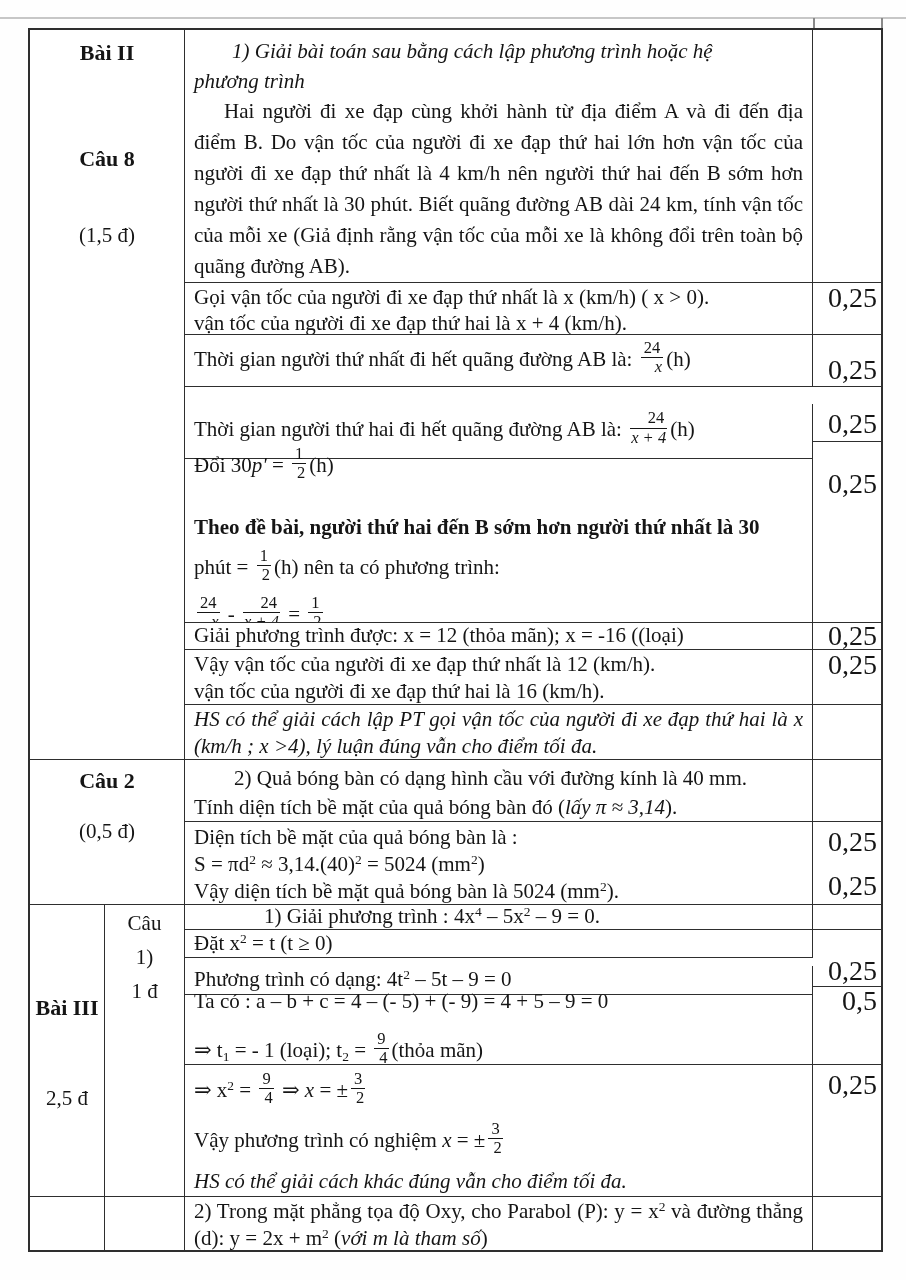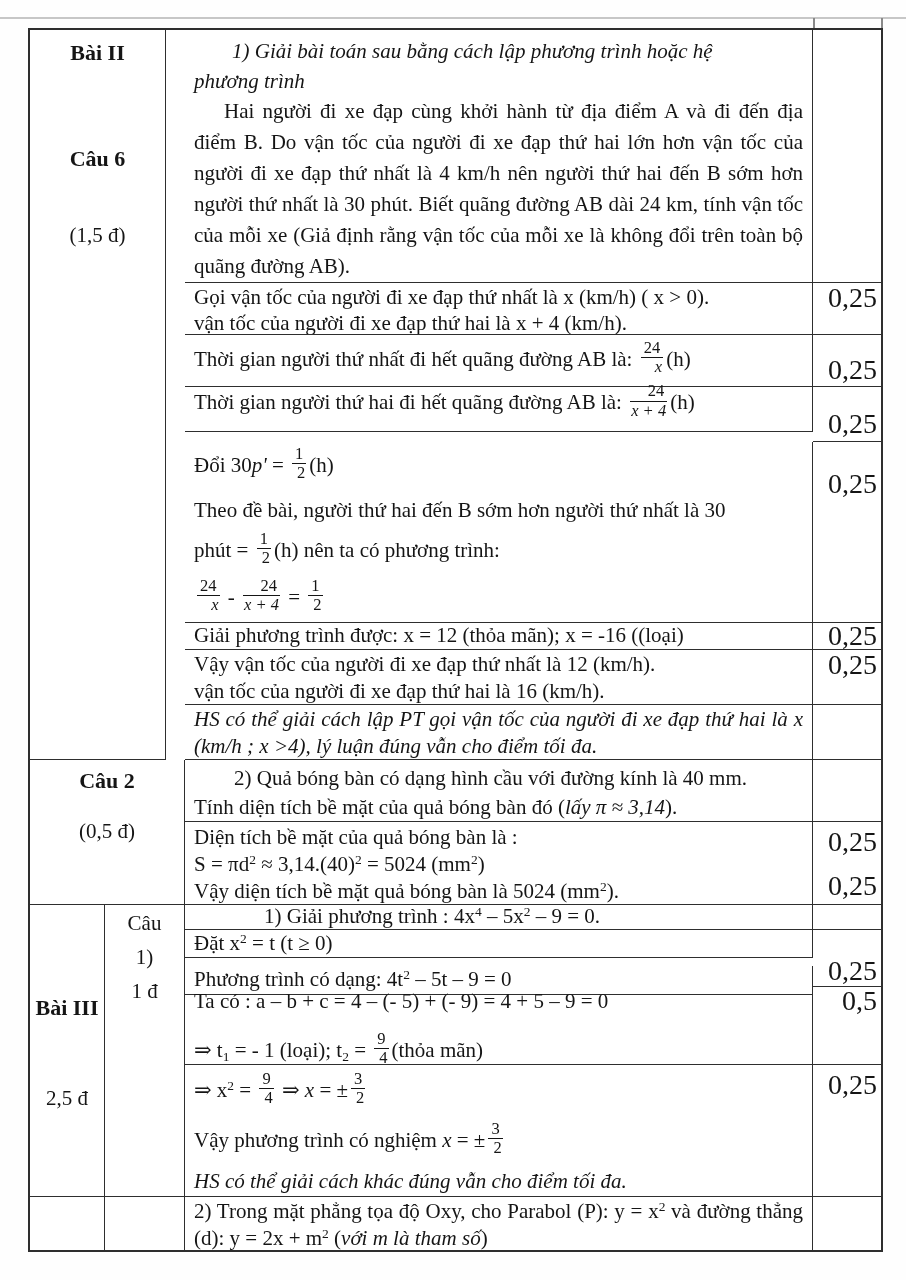--- a/index.html
+++ b/index.html
@@ -42,23 +42,23 @@
   .pval{text-align:right;font-size:28px;line-height:24px;}
 </style>
 </head>
 <body>
 
 <div id="doc">
   <div class="photo-topline"></div>
   <div class="stub" style="left:813px;"></div>
   <div class="stub" style="left:881px;"></div>
   <div class="tbl">
-      <div class="cell stack" style="left: 0px; top: 0px; width: 136px; height: 730px; padding: 0px;">
+      <div class="cell stack" style="left: 0px; top: 0px; width: 155px; height: 730px; padding: 0px;">
         <div class="stline bd" style="top: 10px;">Bài II</div>
-        <div class="stline bd" style="top: 116px;">Câu 6</div>
+        <div class="stline bd" style="top: 116px;">Câu 8</div>
         <div class="stline" style="top: 192px;">(1,5 đ)</div>
       </div>
       <div class="cell" style="left: 155px; top: 0px; width: 628px; height: 253px; padding-top: 6px;">
         <div class="blk it" style="line-height: 30px; text-indent: 38px;"><span>1) Giải bài toán sau bằng cách lập phương trình hoặc hệ</span></div>
         <div class="blk it" style="line-height: 30px;"><span>phương trình</span></div>
         <div class="blk jf" style="line-height: 31px; text-indent: 30px;"><span>Hai người đi xe đạp cùng khởi hành từ địa điểm A và đi đến địa điểm B. Do vận tốc của người đi xe đạp thứ hai lớn hơn vận tốc của người đi xe đạp thứ nhất là 4 km/h nên người thứ hai đến B sớm hơn người thứ nhất là 30 phút. Biết quãng đường AB dài 24 km, tính vận tốc của mỗi xe (Giả định rằng vận tốc của mỗi xe là không đổi trên toàn bộ quãng đường AB).</span></div>
       </div>
       <div class="cell nr pts" style="left: 783px; top: 0px; width: 68px; height: 253px;"></div>
       <div class="cell" style="left: 155px; top: 253px; width: 628px; height: 52px; padding-top: 1px;">
         <div class="blk" style="line-height: 26px;"><span>Gọi vận tốc của người đi xe đạp thứ nhất là x (km/h) ( x &gt; 0).</span></div>
@@ -66,29 +66,29 @@
       </div>
       <div class="cell nr pts" style="left: 783px; top: 253px; width: 68px; height: 52px; justify-content: flex-start;">
         <div class="pval" style="margin-top: 3px;">0,25</div>
       </div>
       <div class="cell vc" style="left: 155px; top: 305px; width: 628px; height: 52px;">
         <div class="blk"><span>Thời gian người thứ nhất đi hết quãng đường AB là: </span><span class="fr"><span class="n">24</span><span class="d it">x</span></span><span>(h)</span></div>
       </div>
       <div class="cell nr pts" style="left: 783px; top: 305px; width: 68px; height: 52px; justify-content: flex-end;">
         <div class="pval" style="margin-bottom: 4px;">0,25</div>
       </div>
-      <div class="cell vc" style="left: 155px; top: 347px; width: 628px; height: 55px;">
+      <div class="cell vc" style="left: 155px; top: 374px; width: 628px; height: 55px;">
         <div class="blk"><span>Thời gian người thứ hai đi hết quãng đường AB là: </span><span class="fr"><span class="n">24</span><span class="d it">x + 4</span></span><span>(h)</span></div>
       </div>
       <div class="cell nr pts" style="left: 783px; top: 357px; width: 68px; height: 55px; justify-content: flex-end;">
         <div class="pval" style="margin-bottom: 5px;">0,25</div>
       </div>
       <div class="cell" style="left: 155px; top: 412px; width: 628px; height: 181px; padding-top: 4px;">
         <div class="blk"><span>Đổi 30</span><span class="it">p'</span><span> = </span><span class="fr"><span class="n">1</span><span class="d">2</span></span><span>(h)</span></div>
-        <div class="blk" style="margin-top: 9px;"><span>Theo đề bài, người thứ hai đến B sớm hơn người thứ nhất là 30</span></div>
+        <div class="blk" style="margin-top: 26px; font-weight: bold;"><span>Theo đề bài, người thứ hai đến B sớm hơn người thứ nhất là 30</span></div>
         <div class="blk" style="margin-top: 7px;"><span>phút = </span><span class="fr"><span class="n">1</span><span class="d">2</span></span><span>(h) nên ta có phương trình:</span></div>
         <div class="blk" style="margin-top: 5px;"><span class="fr"><span class="n">24</span><span class="d it">x</span></span><span> - </span><span class="fr"><span class="n">24</span><span class="d it">x + 4</span></span><span> = </span><span class="fr"><span class="n">1</span><span class="d">2</span></span></div>
       </div>
       <div class="cell nr pts" style="left: 783px; top: 412px; width: 68px; height: 181px; justify-content: flex-start;">
         <div class="pval" style="margin-top: 30px;">0,25</div>
       </div>
       <div class="cell" style="left: 155px; top: 593px; width: 628px; height: 27px;">
         <div class="blk" style="line-height: 25px;"><span>Giải phương trình được: x = 12 (thỏa mãn); x = -16 ((loại)</span></div>
       </div>
       <div class="cell nr pts" style="left: 783px; top: 593px; width: 68px; height: 27px; justify-content: center;">

